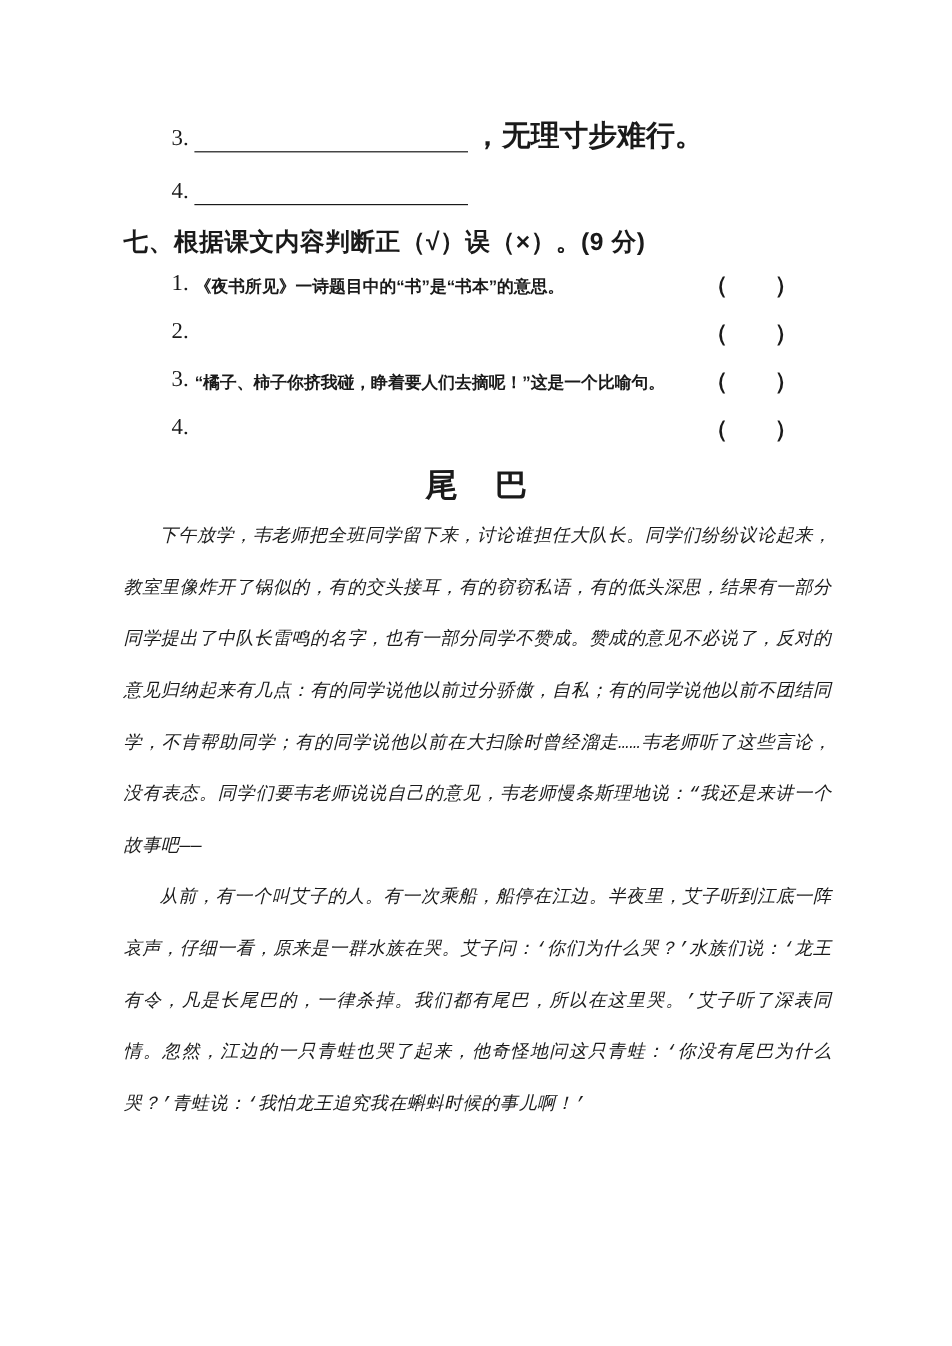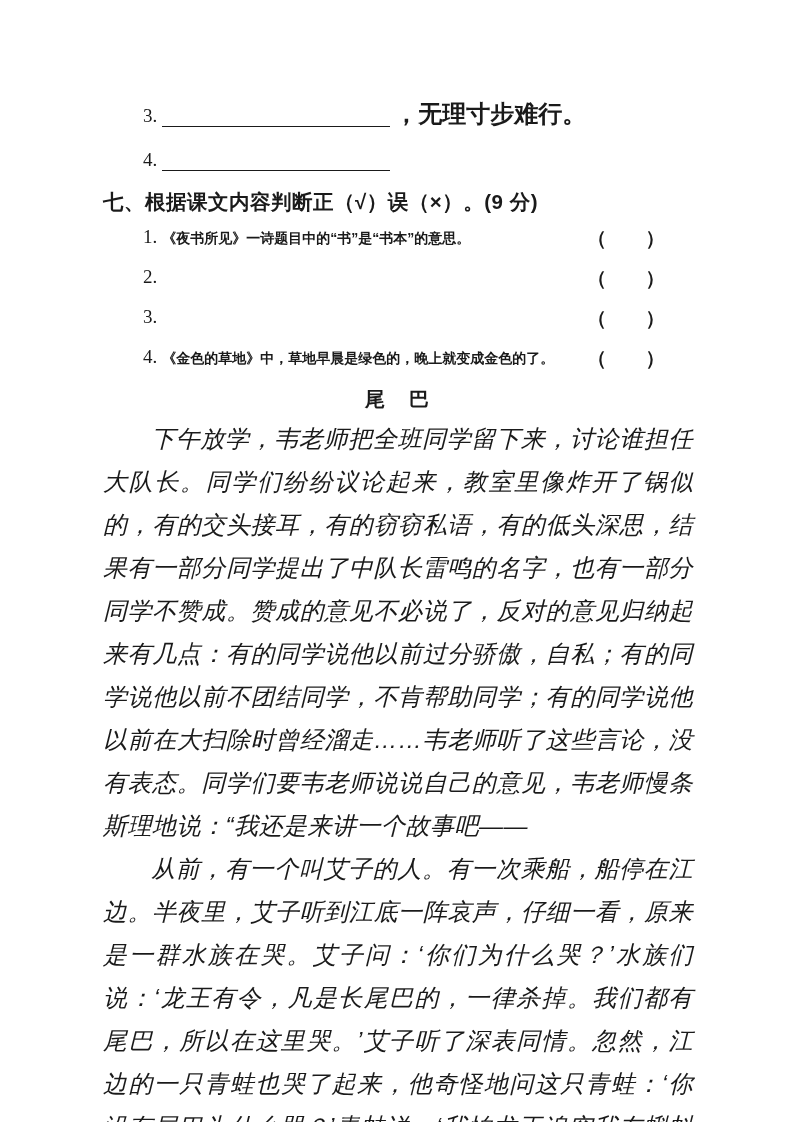--- a/index.html
+++ b/index.html
@@ -77,30 +77,30 @@
   .judge-bracket {
     font-size: 19.5px;
     line-height: 24px;
     margin-left: auto;
     white-space: nowrap;
     padding-left: 8px;
   }
   
   .story-title {
     text-align: center;
-    font-size: 20px;
+    font-size: 27px;
     font-weight: 700;
     letter-spacing: 2px;
     margin: 14px 0 4px 0;
   }
   .story p {
-    font-family: Liberation Sans, sans-serif;
+    font-family: Liberation Mono, monospace;
     font-style: italic;
     font-weight: 400;
-    font-size: 24px;
+    font-size: 15px;
     line-height: 43px;
     text-align: justify;
     text-indent: 2em;
     margin: 0;
     letter-spacing: 0.5px;
   }
 </style>
 </head>
 <body>
 
@@ -122,25 +122,25 @@
     <span class="num">1.</span>
     <span class="judge-text hei">《夜书所见》一诗题目中的“书”是“书本”的意思。</span>
     <span class="judge-bracket hei">（　　）</span>
   </div>
   <div class="judge-item">
     <span class="num">2.</span>
     <span class="judge-bracket hei">（　　）</span>
   </div>
   <div class="judge-item">
     <span class="num">3.</span>
+    <span class="judge-text hei">“橘子、柿子你挤我碰，睁着要人们去摘呢！”这是一个比喻句。</span>
     <span class="judge-bracket hei">（　　）</span>
   </div>
   <div class="judge-item">
     <span class="num">4.</span>
-    <span class="judge-text hei">《金色的草地》中，草地早晨是绿色的，晚上就变成金色的了。</span>
     <span class="judge-bracket hei">（　　）</span>
   </div>
 
 
   <div class="story-title">尾　巴</div>
 
   <div class="story">
     <p>下午放学，韦老师把全班同学留下来，讨论谁担任大队长。同学们纷纷议论起来，教室里像炸开了锅似的，有的交头接耳，有的窃窃私语，有的低头深思，结果有一部分同学提出了中队长雷鸣的名字，也有一部分同学不赞成。赞成的意见不必说了，反对的意见归纳起来有几点：有的同学说他以前过分骄傲，自私；有的同学说他以前不团结同学，不肯帮助同学；有的同学说他以前在大扫除时曾经溜走……韦老师听了这些言论，没有表态。同学们要韦老师说说自己的意见，韦老师慢条斯理地说：“我还是来讲一个故事吧——</p>
     <p>从前，有一个叫艾子的人。有一次乘船，船停在江边。半夜里，艾子听到江底一阵哀声，仔细一看，原来是一群水族在哭。艾子问：‘你们为什么哭？’水族们说：‘龙王有令，凡是长尾巴的，一律杀掉。我们都有尾巴，所以在这里哭。’艾子听了深表同情。忽然，江边的一只青蛙也哭了起来，他奇怪地问这只青蛙：‘你没有尾巴为什么哭？’青蛙说：‘我怕龙王追究我在蝌蚪时候的事儿啊！’</p>
 

